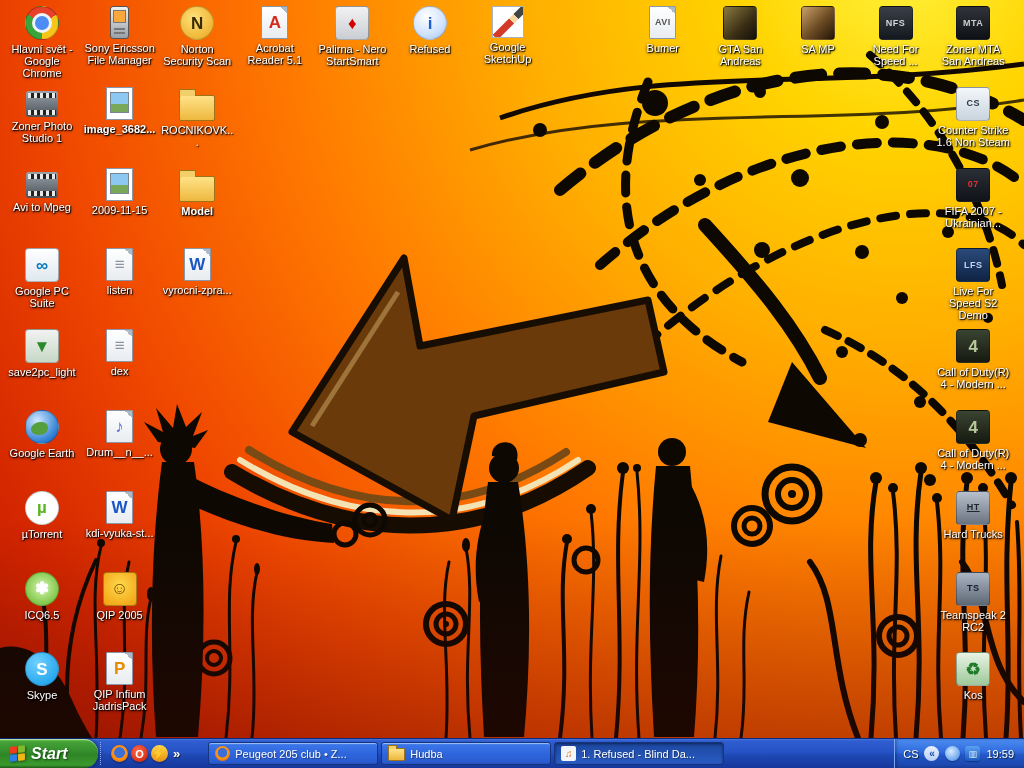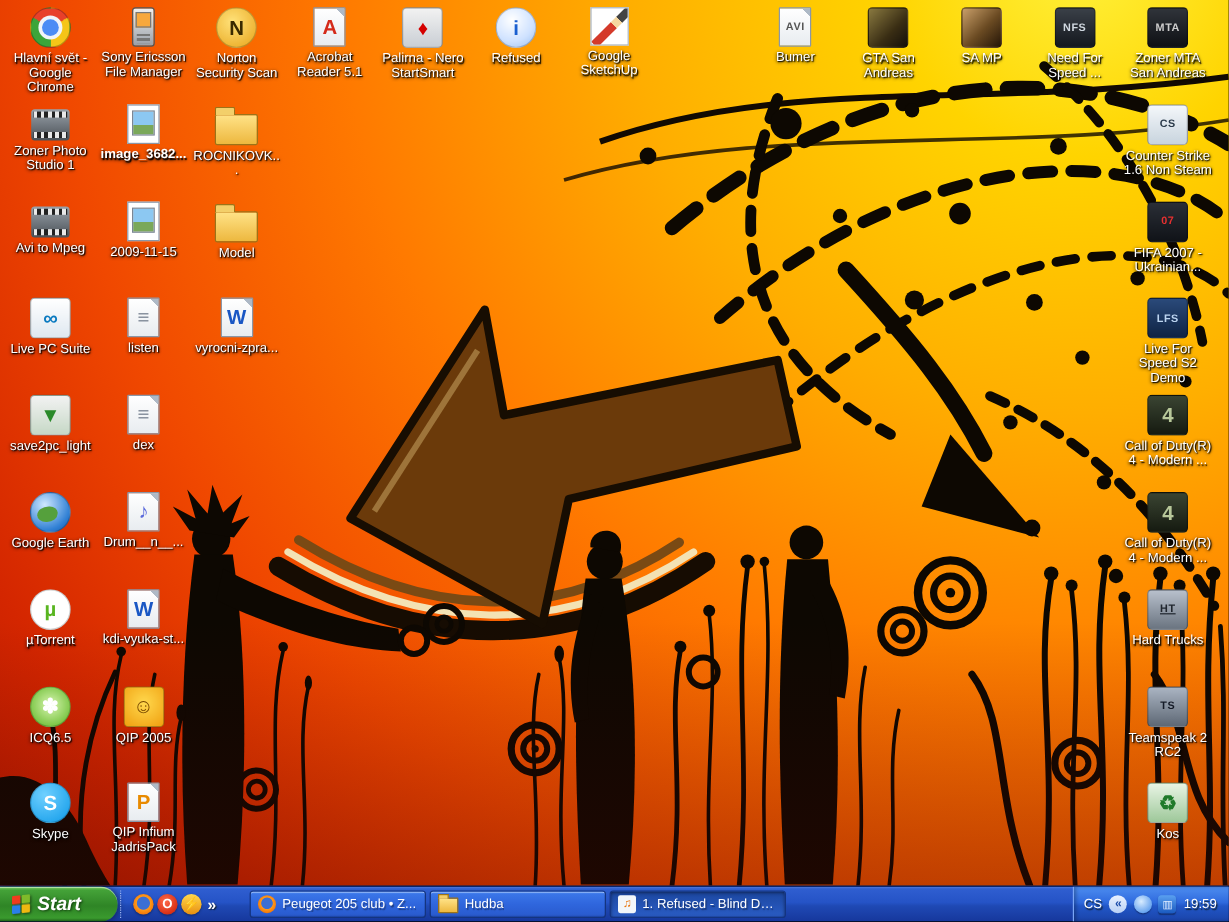--- a/index.html
+++ b/index.html
@@ -66,21 +66,21 @@
     transform:skewY(-6deg);filter:drop-shadow(1px 1px 1px rgba(0,0,0,.5));}
   .win-flag i{border-radius:1px;}
   .win-flag i:nth-child(1){background:#f03c1e}.win-flag i:nth-child(2){background:#7fbb2a}
   .win-flag i:nth-child(3){background:#2a7fe8}.win-flag i:nth-child(4){background:#f0b810}
   .tb-divider{width:4px;margin:3px 2px;border-left:1px dotted #9ab2f0;}
   .quick-launch{display:flex;align-items:center;gap:3px;padding:0 4px;}
   .qlicon{width:17px;height:17px;border-radius:50%;display:inline-flex;align-items:center;justify-content:center;
     font-size:11px;font-weight:bold;cursor:pointer;box-shadow:0 1px 2px rgba(0,0,0,.4);}
   .ql-chevron{color:#fff;font-size:13px;font-weight:bold;cursor:pointer;padding:0 2px;text-shadow:1px 1px 1px #123;}
   .task-buttons{display:flex;align-items:center;gap:3px;margin-left:22px;}
-  .task-button{width:147px;height:23px;display:flex;align-items:center;gap:5px;padding:0 6px;box-sizing:border-box;
+  .task-button{width:170px;height:23px;display:flex;align-items:center;gap:5px;padding:0 6px;box-sizing:border-box;
     border-radius:3px;border:1px solid #14347f;cursor:pointer;overflow:hidden;
     background:linear-gradient(#5b95f5 0%,#3a75e8 10%,#2f66dd 50%,#2a5cd0 90%,#2350b8 100%);
     box-shadow:inset 0 1px 0 rgba(255,255,255,.4);}
   .task-button.active{background:linear-gradient(#1c47a0,#2a5cc4);box-shadow:inset 0 1px 3px rgba(0,0,0,.5);}
   .task-button .tblabel{color:#fff;font-size:11px;white-space:nowrap;overflow:hidden;text-overflow:ellipsis;
     text-shadow:1px 1px 1px rgba(0,0,0,.4);}
   .tbicon{flex:0 0 auto;width:15px;height:15px;display:inline-flex;align-items:center;justify-content:center;font-size:10px;}
   .tbicon.firefox{border-radius:50%;background:radial-gradient(circle at 50% 45%,#3b6fd4 0 40%,#ff9818 46%,#e86000 92%);}
   .tbicon.folder{height:11px;margin-top:2px;background:linear-gradient(#ffe287,#edb83f);border:1px solid #9c7318;
     border-radius:1px;position:relative;}
@@ -228,21 +228,21 @@
           <div class="label">Zoner Photo Studio 1</div>
         </div>
         <div class="desktop-icon" style="left: 4px; top: 167.6px;">
           <div class="ico film"></div>
           <div class="label">Avi to Mpeg</div>
         </div>
         <div class="desktop-icon" style="left: 4px; top: 248.4px;">
           <div class="ico square" style="background: linear-gradient(rgb(255, 255, 255), rgb(223, 232, 240));">
             <span class="glyph" style="color: rgb(10, 122, 192);">∞</span>
           </div>
-          <div class="label">Live PC Suite</div>
+          <div class="label">Google PC Suite</div>
         </div>
         <div class="desktop-icon" style="left: 4px; top: 329.2px;">
           <div class="ico square" style="background: linear-gradient(rgb(242, 242, 242), rgb(198, 216, 198));">
             <span class="glyph" style="color: rgb(42, 138, 42);">▼</span>
           </div>
           <div class="label">save2pc_light</div>
         </div>
         <div class="desktop-icon" style="left: 4px; top: 410px;">
           <div class="ico earth"></div>
           <div class="label">Google Earth</div>
@@ -316,21 +316,21 @@
         <div class="desktop-icon" style="left: 159.2px; top: 6px;">
           <div class="ico circle" style="background: radial-gradient(circle at 40% 35%, rgb(255, 226, 122), rgb(232, 164, 26));">
             <span class="glyph" style="color: rgb(58, 42, 0);">N</span>
           </div>
           <div class="label">Norton Security Scan</div>
         </div>
         <div class="desktop-icon" style="left: 159.2px; top: 86.8px;">
           <div class="ico folder"></div>
           <div class="label">ROCNIKOVK...</div>
         </div>
-        <div class="desktop-icon" style="left: 159.2px; top: 167.6px;">
+        <div class="desktop-icon" style="left: 159.2px; top: 167.6px; font-weight: bold;">
           <div class="ico folder"></div>
           <div class="label">Model</div>
         </div>
         <div class="desktop-icon" style="left: 159.2px; top: 248.4px;">
           <div class="ico word">
             <span class="glyph" style="color: rgb(26, 87, 196);">W</span>
           </div>
           <div class="label">vyrocni-zpra...</div>
         </div>
         <div class="desktop-icon" style="left: 236.8px; top: 6px;">

